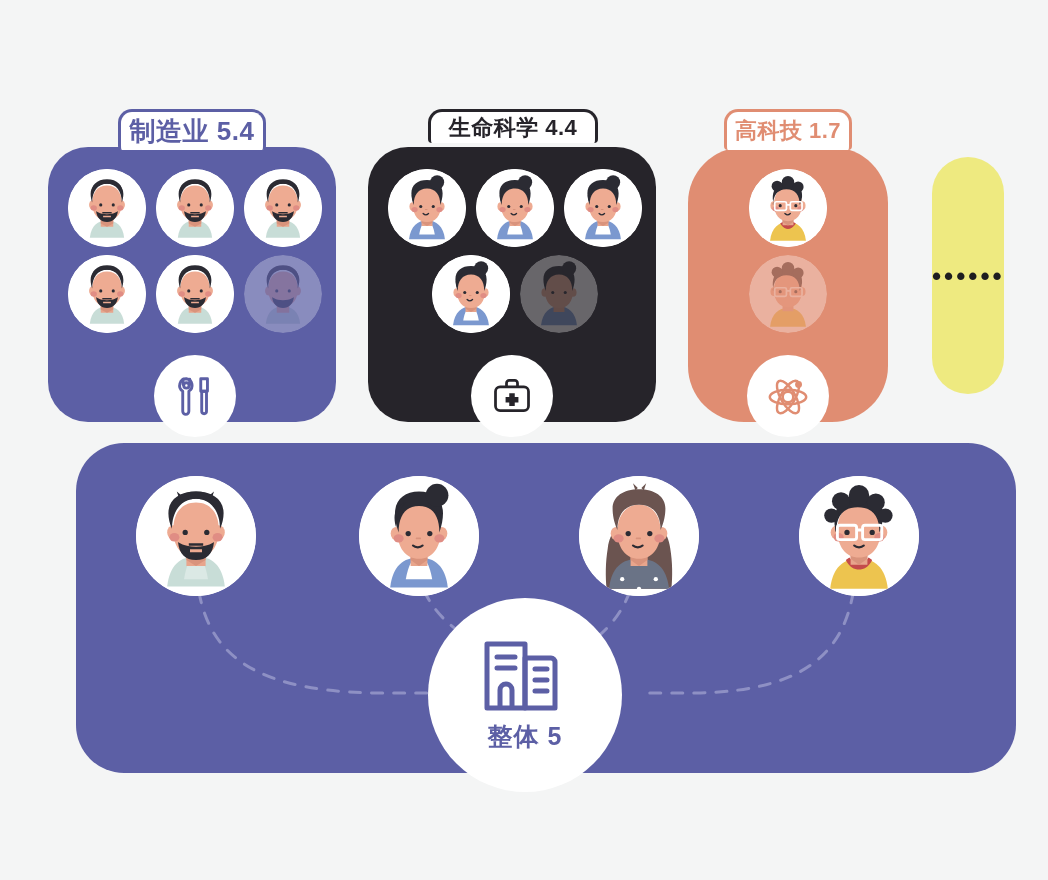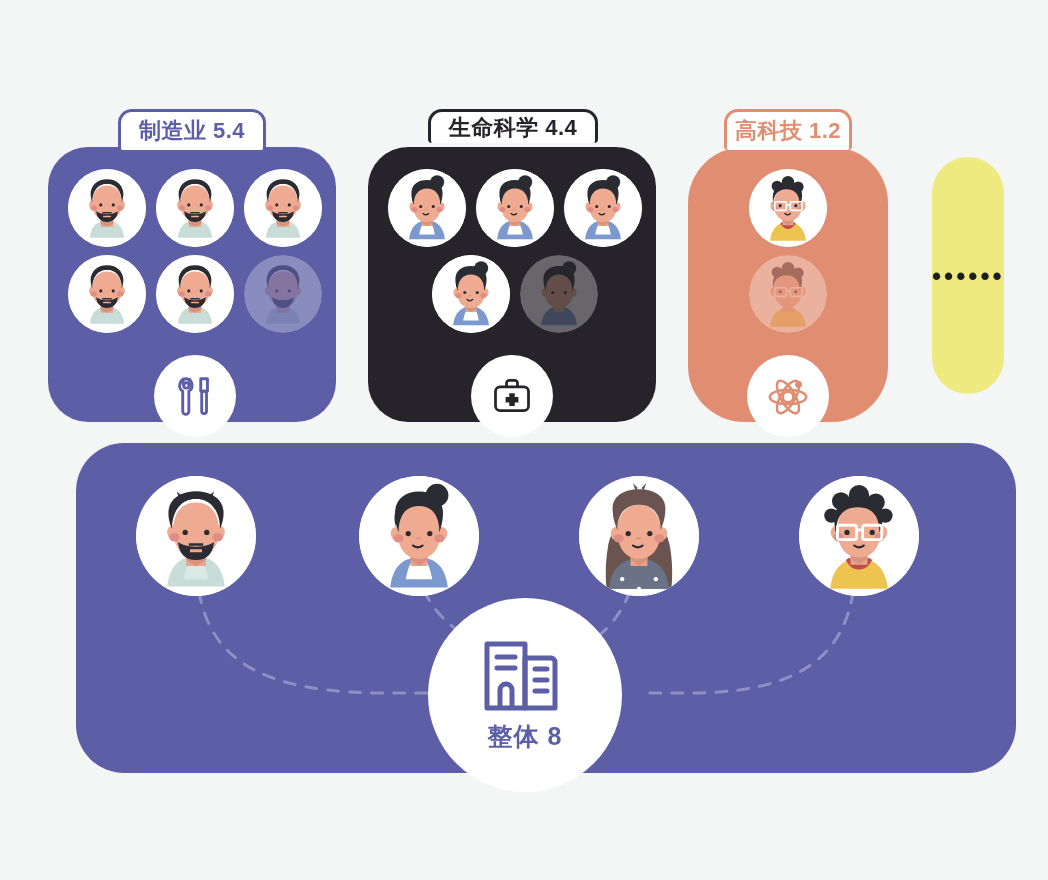--- a/index.html
+++ b/index.html
@@ -135,21 +135,21 @@
   }
 </style>
 </head>
 <body>
 
 <div id="stage">
 
   <div class="card" id="card-manufacturing" style="left:48px; top:147px; width:288px; height:275px;">
     <div class="card-body" style="background:#5c5fa5;"></div>
 
-    <div class="card-tab" style="left:70px; top:-38px; width:148px; height:41px; border-color:#5c5fa5; color:#5c5fa5; font-size:22px;">
+    <div class="card-tab" style="left:70px; top:-38px; width:148px; height:41px; border-color:#5c5fa5; color:#5c5fa5; font-size:26px;">
       <span>制造业 5.4</span>
     </div>
 
     <div class="avatar" style="left:20px; top:22px; width:78px; height:78px;">
       <svg viewBox="0 0 100 100">
         <circle cx="50" cy="50" r="50" fill="#ffffff"></circle>
         <path d="M28 88c2-16 10-22 22-22s20 6 22 22z" fill="#c8ddd7"></path>
         <path d="M42 64h16v10H42z" fill="#e8a58c"></path>
         <path d="M42 64h16v6l-8 4-8-4z" fill="#d9937c"></path>
         <path d="M50 66c-12 0-19-9-19-22 0-14 7-23 19-23s19 9 19 23c0 13-7 22-19 22z" fill="#eeab92"></path>
@@ -384,21 +384,21 @@
         <path d="M18 14V10a3 3 0 0 1 3-3h6a3 3 0 0 1 3 3v4" fill="none" stroke="#26242a" stroke-width="3" stroke-linejoin="round"></path>
         <path d="M21 21h6v4h4v6h-4v4h-6v-4h-4v-6h4z" fill="#26242a"></path>
       </svg>
     </div>
   </div>
 
   <div class="card" id="card-high-tech" style="left:688px; top:147px; width:200px; height:275px;">
     <div class="card-body" style="background:#e08d72; border-radius:56px;"></div>
 
     <div class="card-tab" style="left:36px; top:-38px; width:128px; height:41px; border-color:#e08d72; color:#e08d72; font-size:22px;">
-      <span>高科技 1.2</span>
+      <span>高科技 1.7</span>
     </div>
 
     <div class="avatar" style="left:61px; top:22px; width:78px; height:78px;">
       <svg viewBox="0 0 100 100">
         <circle cx="50" cy="50" r="50" fill="#ffffff"></circle>
         <path d="M27 92c2-17 11-24 23-24s21 7 23 24z" fill="#edc44f"></path>
         <path d="M40 70c3 5 7 7 10 7s7-2 10-7l-3-2c-2 3-4 4-7 4s-5-1-7-4z" fill="#c44b4b"></path>
         <path d="M43 62h14v10H43z" fill="#e8a58c"></path>
         <path d="M43 62h14v6l-7 4-7-4z" fill="#d9937c"></path>
         <path d="M50 67c-11 0-18-9-18-22 0-13 7-22 18-22s18 9 18 22c0 13-7 22-18 22z" fill="#eeab92"></path>
@@ -559,16 +559,16 @@
   </div>
 
   <div class="hub">
     <svg width="88" height="76" viewBox="0 0 88 76">
       <path d="M6 6h38v64H6z" fill="none" stroke="#5c5fa5" stroke-width="5" stroke-linejoin="round"></path>
       <path d="M44 20h26a4 4 0 0 1 4 4v46H44z" fill="none" stroke="#5c5fa5" stroke-width="5" stroke-linejoin="round"></path>
       <path d="M16 19h18M16 30h18" stroke="#5c5fa5" stroke-width="5" stroke-linecap="round"></path>
       <path d="M54 31h12M54 42h12M54 53h12" stroke="#5c5fa5" stroke-width="5" stroke-linecap="round"></path>
       <path d="M19 70V52a6 6 0 0 1 12 0v18" fill="none" stroke="#5c5fa5" stroke-width="5" stroke-linejoin="round"></path>
     </svg>
-    <div class="hub-label">整体 8</div>
+    <div class="hub-label">整体 5</div>
   </div>
 
 </div>
 
 </body></html>

